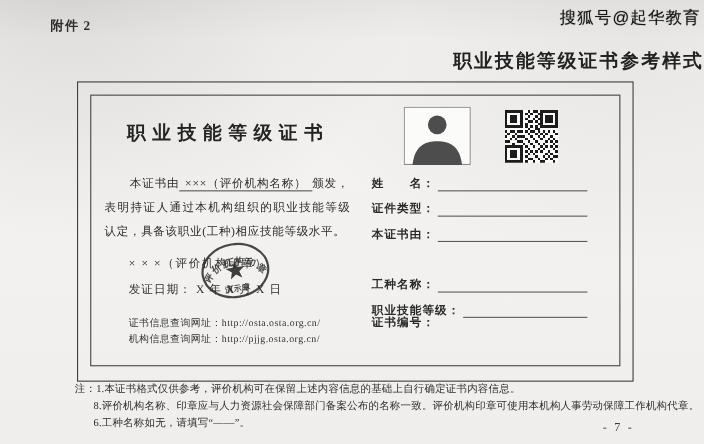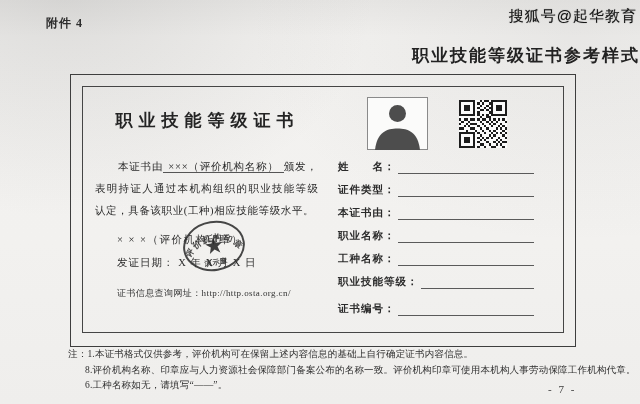--- a/index.html
+++ b/index.html
@@ -34,32 +34,32 @@
   .seal{left:181px;top:218px;width:66px;height:56px;transform:rotate(-9deg);opacity:.88;}
   .url-line{font-size:9px;letter-spacing:.4px;color:#333;white-space:nowrap;}
   .url1{left:117px;top:287px;}
   .url2{left:117px;top:302px;}
   .photo{left:367px;top:97px;width:61px;height:53px;}
   .qr{left:458px;top:100px;width:50px;height:48px;}
   .field-row{left:338px;width:196px;height:16px;display:flex;align-items:flex-start;}
   .field-label{font-size:10.5px;font-weight:bold;letter-spacing:1px;color:#2a2a2a;white-space:nowrap;flex:0 0 auto;}
   .field-underline{flex:1 1 auto;border-bottom:1px solid #5a5a5a;height:13px;margin-left:2px;}
   .fr0{top:160px;} .fr1{top:183px;} .fr2{top:206px;} .fr3{top:229px;}
-  .fr4{top:252px;} .fr5{top:275px;} .fr6{top:302px;}
+  .fr4{top:252px;} .fr5{top:275px;} .fr6{top:286px;flex-direction:column;}
   .notes{left:33px;top:347px;width:596px;font-size:9.5px;line-height:15.5px;color:#2e2e2e;letter-spacing:.2px;margin-left:35px;}
   .note-line{white-space:nowrap;}
   .note-indent{padding-left:17px;}
   .page-number{left:548px;top:383px;font-size:11px;letter-spacing:2px;color:#3a3a3a;}
 </style>
 </head>
 <body>
 
 <div class="stage">
 
-  <div class="abs attachment">附件 4</div>
+  <div class="abs attachment">附件 2</div>
   <div class="abs watermark">搜狐号@起华教育</div>
   <div class="abs doc-title">职业技能等级证书参考样式</div>
 
   <div class="abs outer-frame"></div>
   <div class="abs inner-frame"></div>
 
   <div class="abs body-line bl1">
     <span>本证书由</span><span class="blank-underline">×××（评价机构名称）</span><span>颁发，</span>
   </div>
 
@@ -73,21 +73,22 @@
   <svg class="abs seal" viewBox="0 0 66 56">
     <ellipse cx="33" cy="28" rx="30" ry="24" fill="none" stroke="#2f2f2f" stroke-width="2"></ellipse>
     <path id="sealArc" d="M8 37 A 26 20 0 0 1 58 37" fill="none"></path>
     <text font-size="8.5" font-weight="bold" fill="#2f2f2f" letter-spacing="1.5">
       <textPath href="#sealArc" startOffset="50%" text-anchor="middle">评价机构印章</textPath>
     </text>
     <polygon fill="#262626" points="33,19.5 35.1,25.1 41.6,25.2 36.4,29.1 38.3,35.3 33,31.6 27.7,35.3 29.6,29.1 24.4,25.2 30.9,25.1"></polygon>
     <text x="33" y="46.5" font-size="7" font-weight="bold" fill="#2f2f2f" text-anchor="middle" letter-spacing="1">演示章</text>
   </svg>
 
-  <div class="abs url-line url1">证书信息查询网址：http://http.osta.org.cn/</div>
+  <div class="abs url-line url1">证书信息查询网址：http://osta.osta.org.cn/</div>
+  <div class="abs url-line url2">机构信息查询网址：http://pjjg.osta.org.cn/</div>
 
   <svg class="abs photo" viewBox="0 0 61 53">
     <rect x="0.5" y="0.5" width="60" height="52" fill="#fbfbfa" stroke="#8a8a8a" stroke-width="1"></rect>
     <g>
       <circle cx="30.5" cy="16.5" r="8.5" fill="#4d4d4d"></circle>
       <path d="M8 53 C10 35 20 31.5 30.5 31.5 C41 31.5 51 35 53 53 Z" fill="#4d4d4d"></path>
     </g>
   </svg>
 
   <svg class="abs qr" viewBox="0 0 21 21" shape-rendering="crispEdges">
@@ -101,24 +102,20 @@
       <span class="field-underline"></span>
   </div>
   <div class="abs field-row fr1">
     <span class="field-label">证件类型：</span>
       <span class="field-underline"></span>
   </div>
   <div class="abs field-row fr2">
     <span class="field-label">本证书由：</span>
       <span class="field-underline"></span>
   </div>
-  <div class="abs field-row fr3">
-    <span class="field-label">职业名称：</span>
-      <span class="field-underline"></span>
-  </div>
   <div class="abs field-row fr4">
     <span class="field-label">工种名称：</span>
       <span class="field-underline"></span>
   </div>
   <div class="abs field-row fr5">
     <span class="field-label">职业技能等级：</span>
       <span class="field-underline"></span>
   </div>
   <div class="abs field-row fr6">
     <span class="field-label">证书编号：</span>

